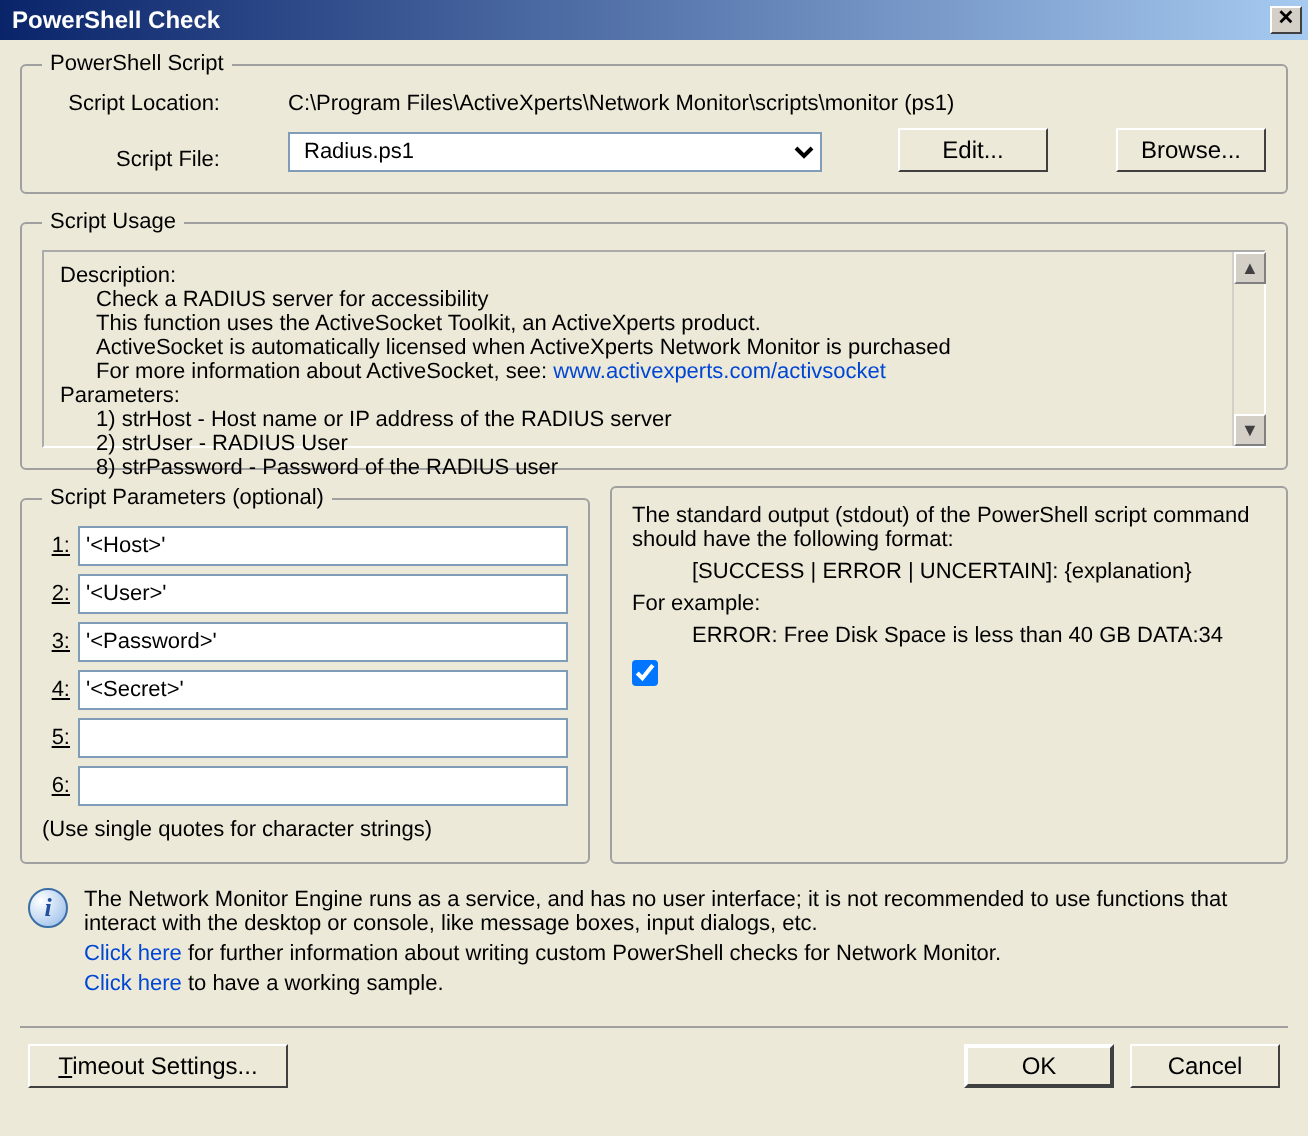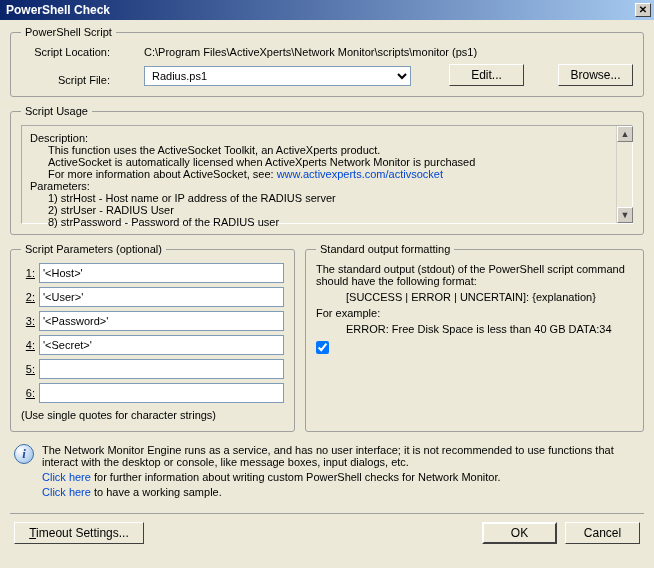--- a/index.html
+++ b/index.html
@@ -180,20 +180,21 @@
       </select>
       <button class="btn" style="margin-right:6px">Edit...</button>
       <button class="btn">Browse...</button>
     </div>
   </fieldset>
 
   <fieldset>
     <legend>Script Usage</legend>
     <div class="usage-box">
       <div>Description:</div>
+      <div class="indent">Check a RADIUS server for accessibility</div>
       <div class="indent">This function uses the ActiveSocket Toolkit, an ActiveXperts product.</div>
       <div class="indent">ActiveSocket is automatically licensed when ActiveXperts Network Monitor is purchased</div>
       <div class="indent">
         <span>For more information about ActiveSocket, see: </span><a href="#">www.activexperts.com/activsocket</a>
       </div>
       <div>Parameters:</div>
       <div class="indent">1) strHost - Host name or IP address of the RADIUS server</div>
       <div class="indent">2) strUser - RADIUS User</div>
       <div class="indent">8) strPassword - Password of the RADIUS user</div>
       <div class="scroll">
@@ -227,21 +228,20 @@
           <input type="text" value="" style="">
         </div>
       <div class="param-row">
           <div class="plabel">6:</div>
           <input type="text" value="" style="">
         </div>
       <div class="note">(Use single quotes for character strings)</div>
     </fieldset>
 
     <fieldset class="stdout">
-      <legend>Standard output formatting</legend>
       <p>The standard output (stdout) of the PowerShell script command should have the following format:</p>
       <p class="indentx">[SUCCESS | ERROR | UNCERTAIN]: {explanation}</p>
       <p>For example:</p>
       <p class="indentx">ERROR: Free Disk Space is less than 40 GB DATA:34</p>
       <div class="chk-row">
         <input type="checkbox" checked="" style="">
         <div class="chk-txt">
         </div>
       </div>
     </fieldset>

